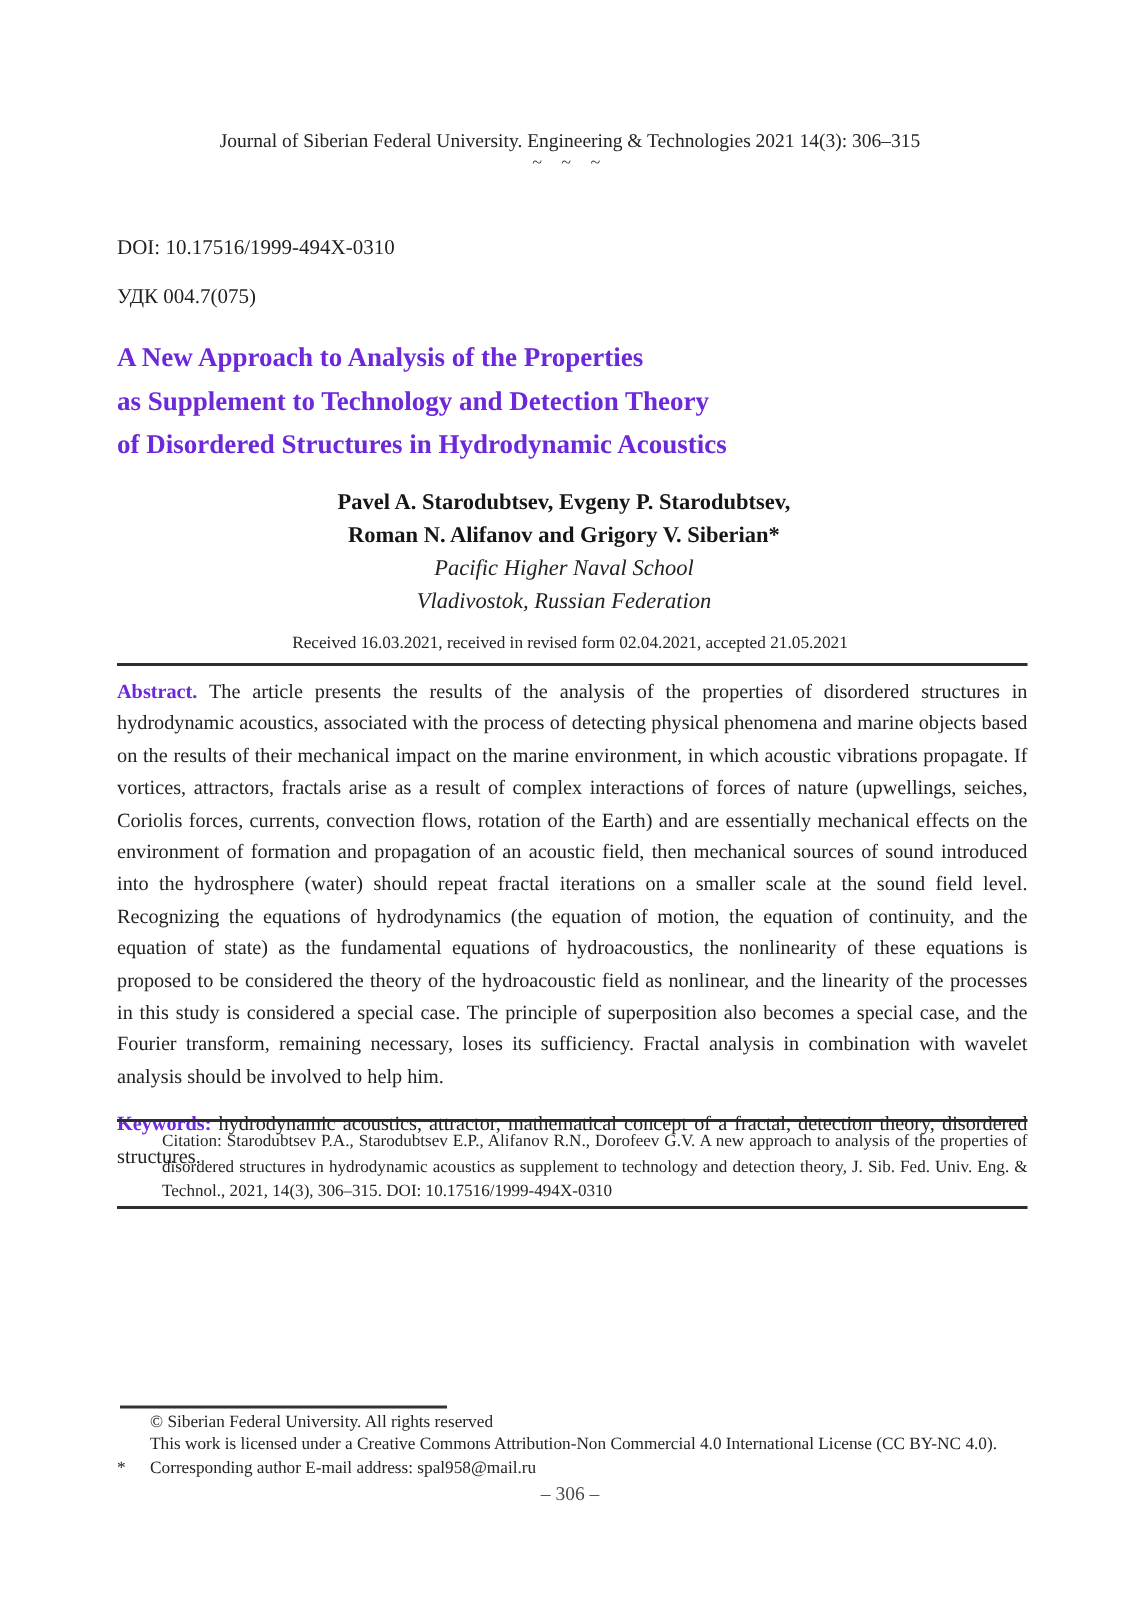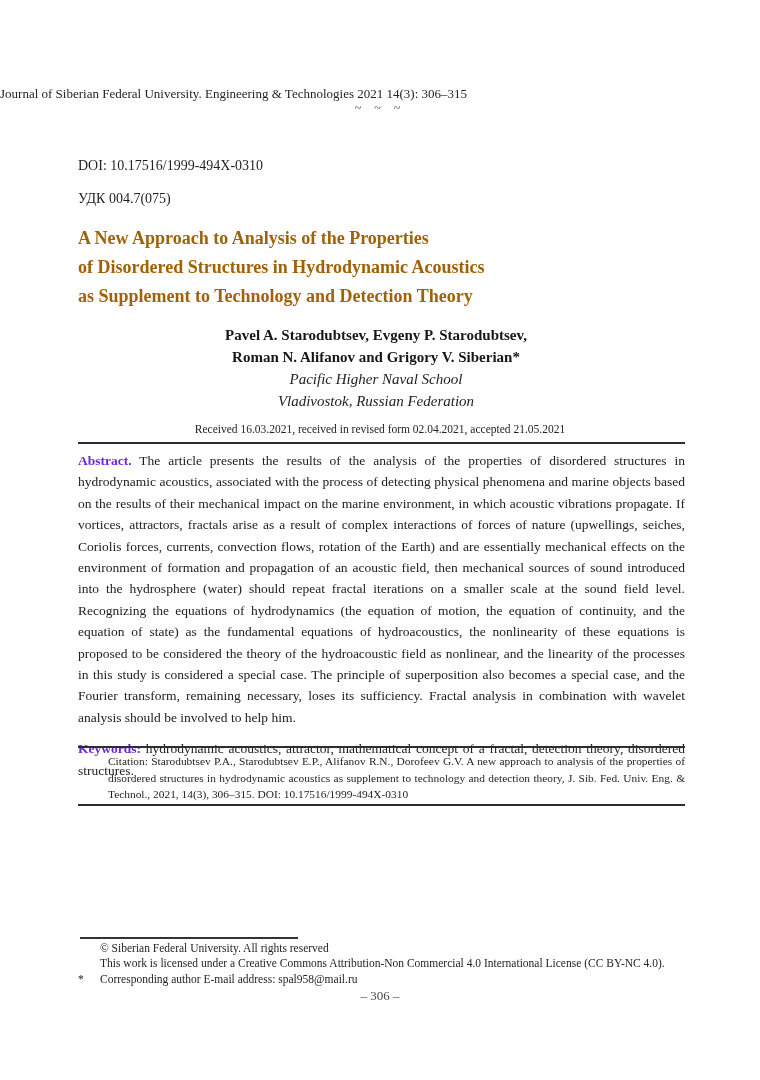--- a/index.html
+++ b/index.html
@@ -11,33 +11,33 @@
     width: 760px;
     height: 1080px;
     margin: 0 auto;
     background: #ffffff;
     color: #1f1f1f;
     overflow: hidden;
   }
 
   .journal-head {
     position: absolute; top: 86px; left: 0; right: 0;
-    font-size: 13px; color: #242424;
+    text-align: center; font-size: 13px; color: #242424;
   }
   .tilde-sep {
     position: absolute; top: 101px; left: 0; right: 0;
     text-align: center; font-size: 12px; letter-spacing: 5px; color: #3a3a3a;
   }
 
   .doi-line  { position: absolute; top: 158px; left: 78px; font-size: 14px; }
   .udc-line  { position: absolute; top: 191px; left: 78px; font-size: 14px; }
 
   .article-title {
     position: absolute; top: 224px; left: 78px; right: 68px;
-    font-size: 18px; font-weight: bold; line-height: 29px; color: #a16207;
+    font-size: 18px; font-weight: bold; line-height: 29px; color: #6d28d9;
   }
 
   .authors-block {
     position: absolute; top: 324px; left: 78px; right: 86px;
     text-align: center; font-size: 15px; line-height: 22px;
   }
   .author-names { font-weight: bold; color: #161616; }
   .affiliation  { font-style: italic; color: #222; }
 
   .received-line {
@@ -87,22 +87,22 @@
 <div class="page">
 
   <div class="journal-head">Journal of Siberian Federal University. Engineering &amp; Technologies 2021 14(3): 306–315</div>
   <div class="tilde-sep">~ ~ ~</div>
 
   <div class="doi-line">DOI: 10.17516/1999-494X-0310</div>
   <div class="udc-line">УДК 004.7(075)</div>
 
   <div class="article-title">
     <div>A New Approach to Analysis of the Properties</div>
+    <div>as Supplement to Technology and Detection Theory</div>
     <div>of Disordered Structures in Hydrodynamic Acoustics</div>
-    <div>as Supplement to Technology and Detection Theory</div>
   </div>
 
   <div class="authors-block">
     <div class="author-names">Pavel A. Starodubtsev, Evgeny P. Starodubtsev,</div>
     <div class="author-names">Roman N. Alifanov and Grigory V. Siberian*</div>
     <div class="affiliation">Pacific Higher Naval School</div>
     <div class="affiliation">Vladivostok, Russian Federation</div>
   </div>
 
   <div class="received-line">Received 16.03.2021, received in revised form 02.04.2021, accepted 21.05.2021</div>

